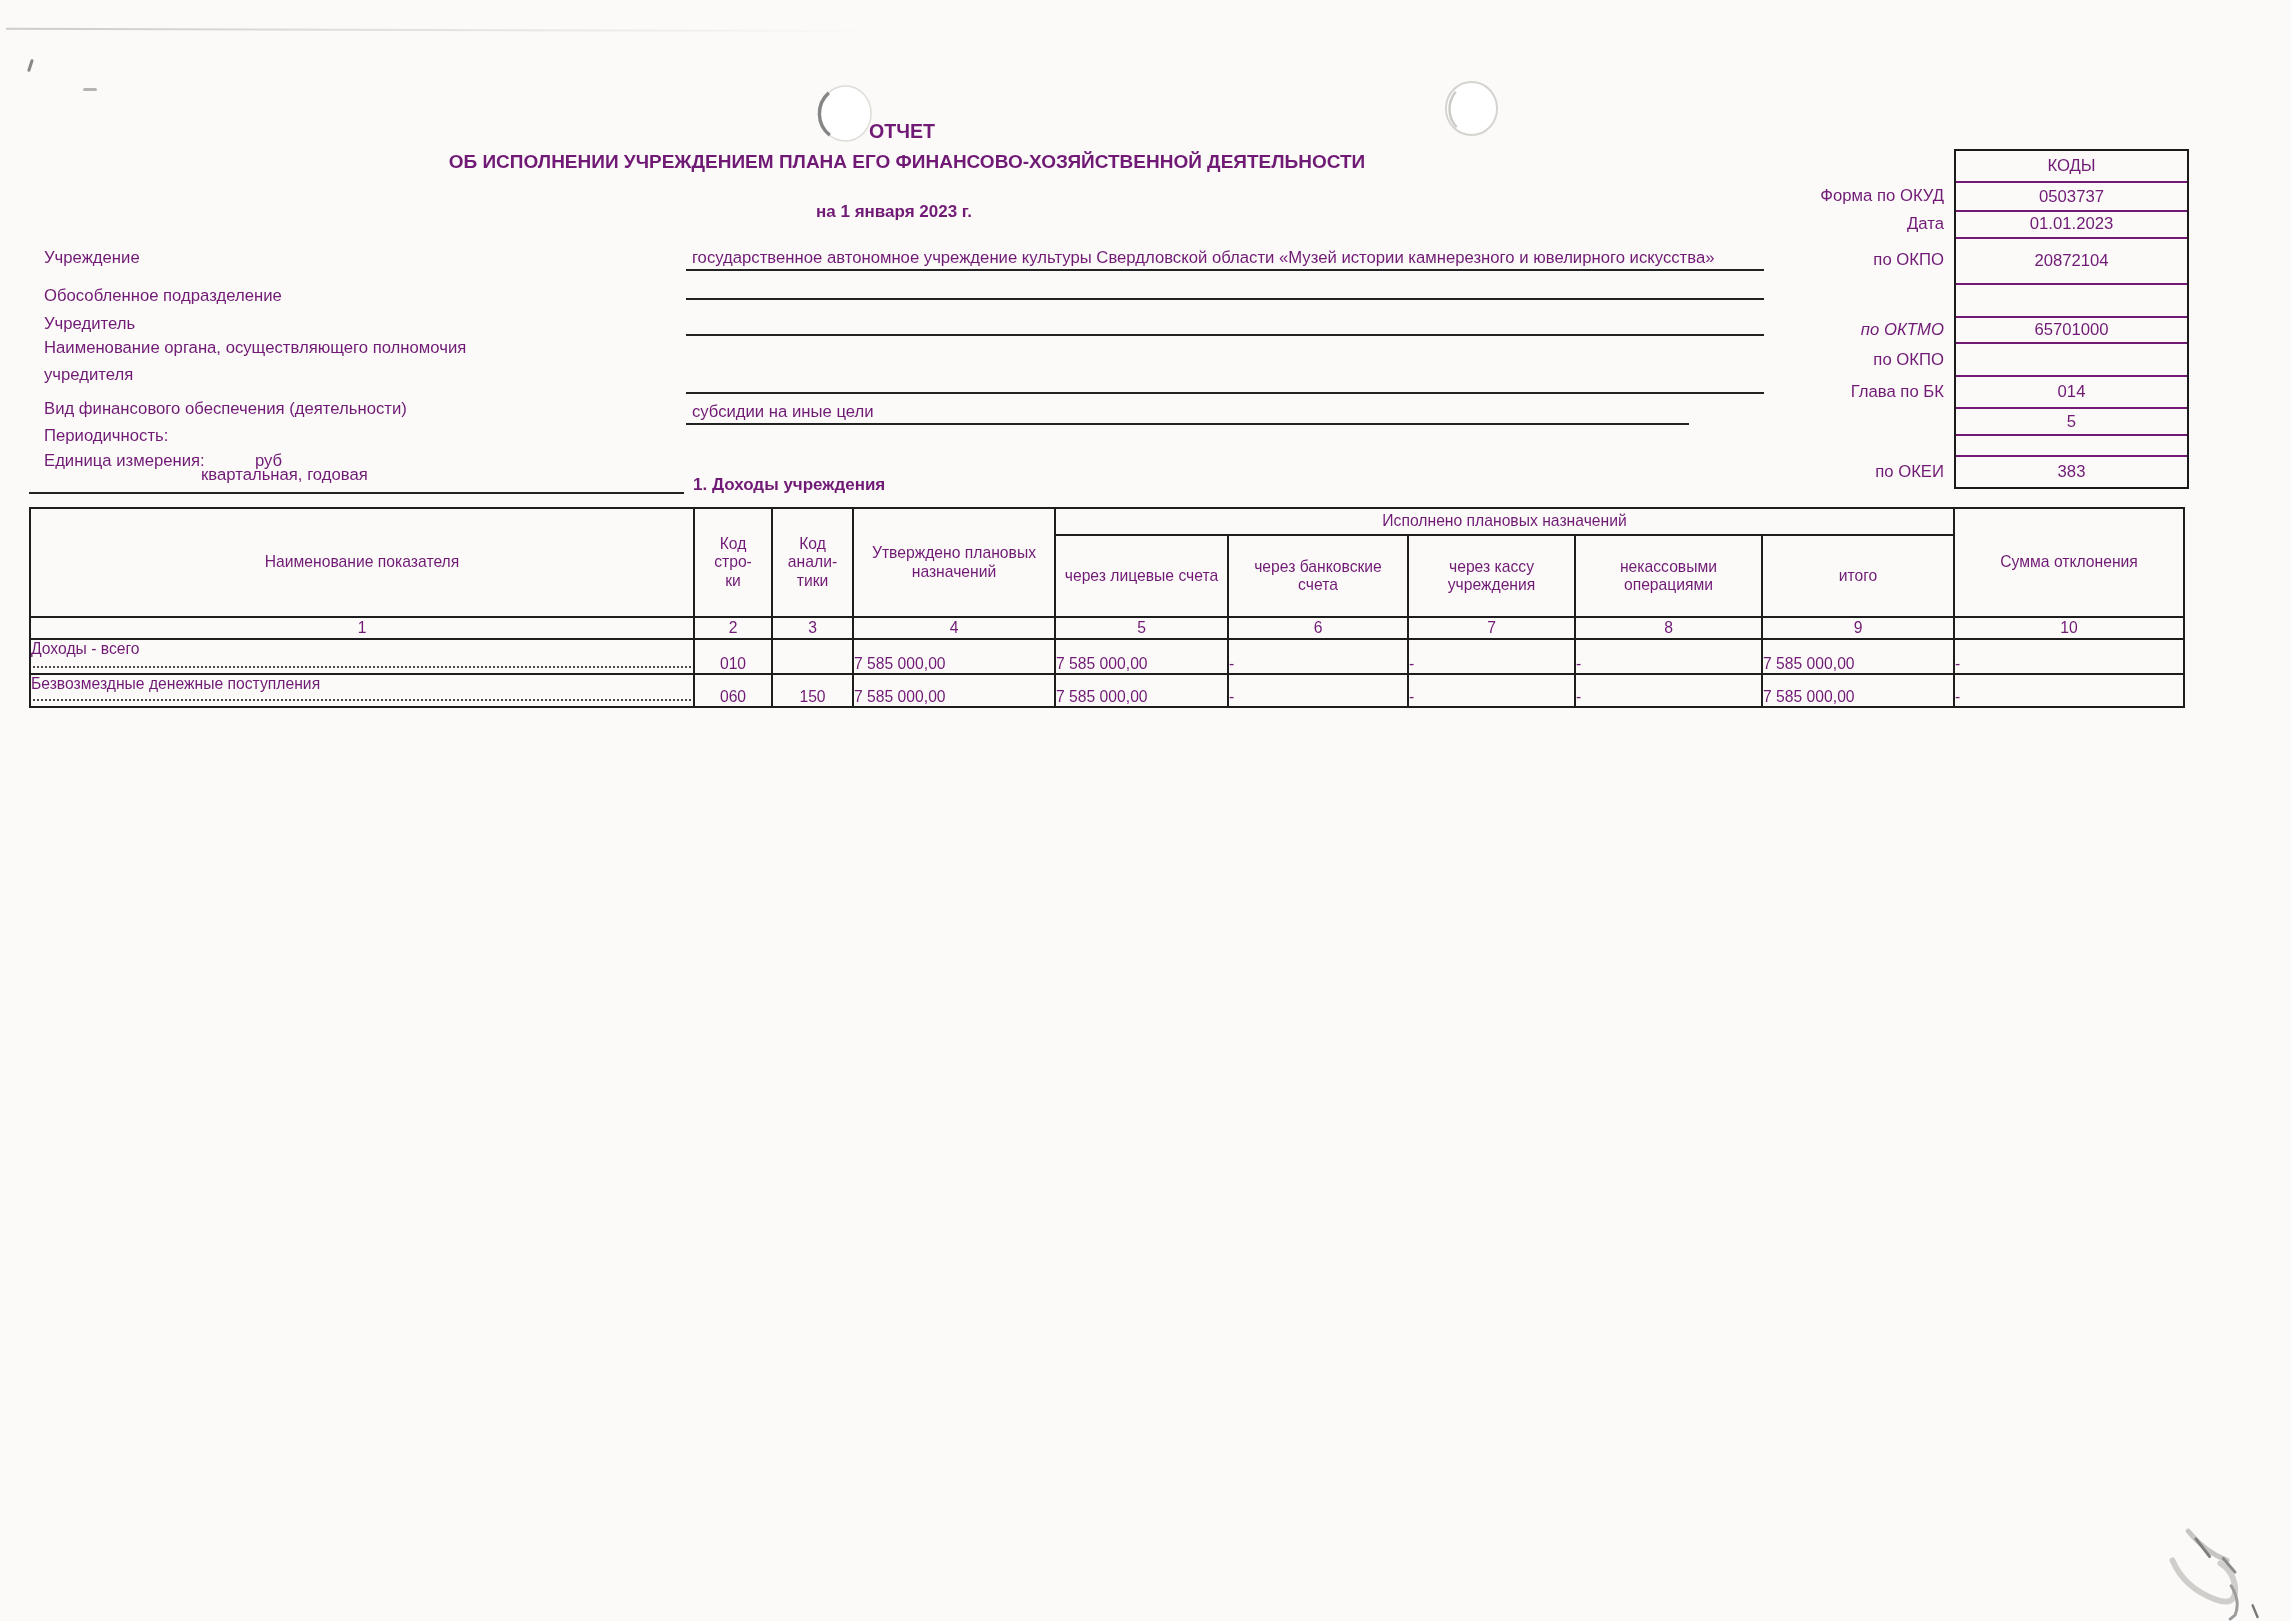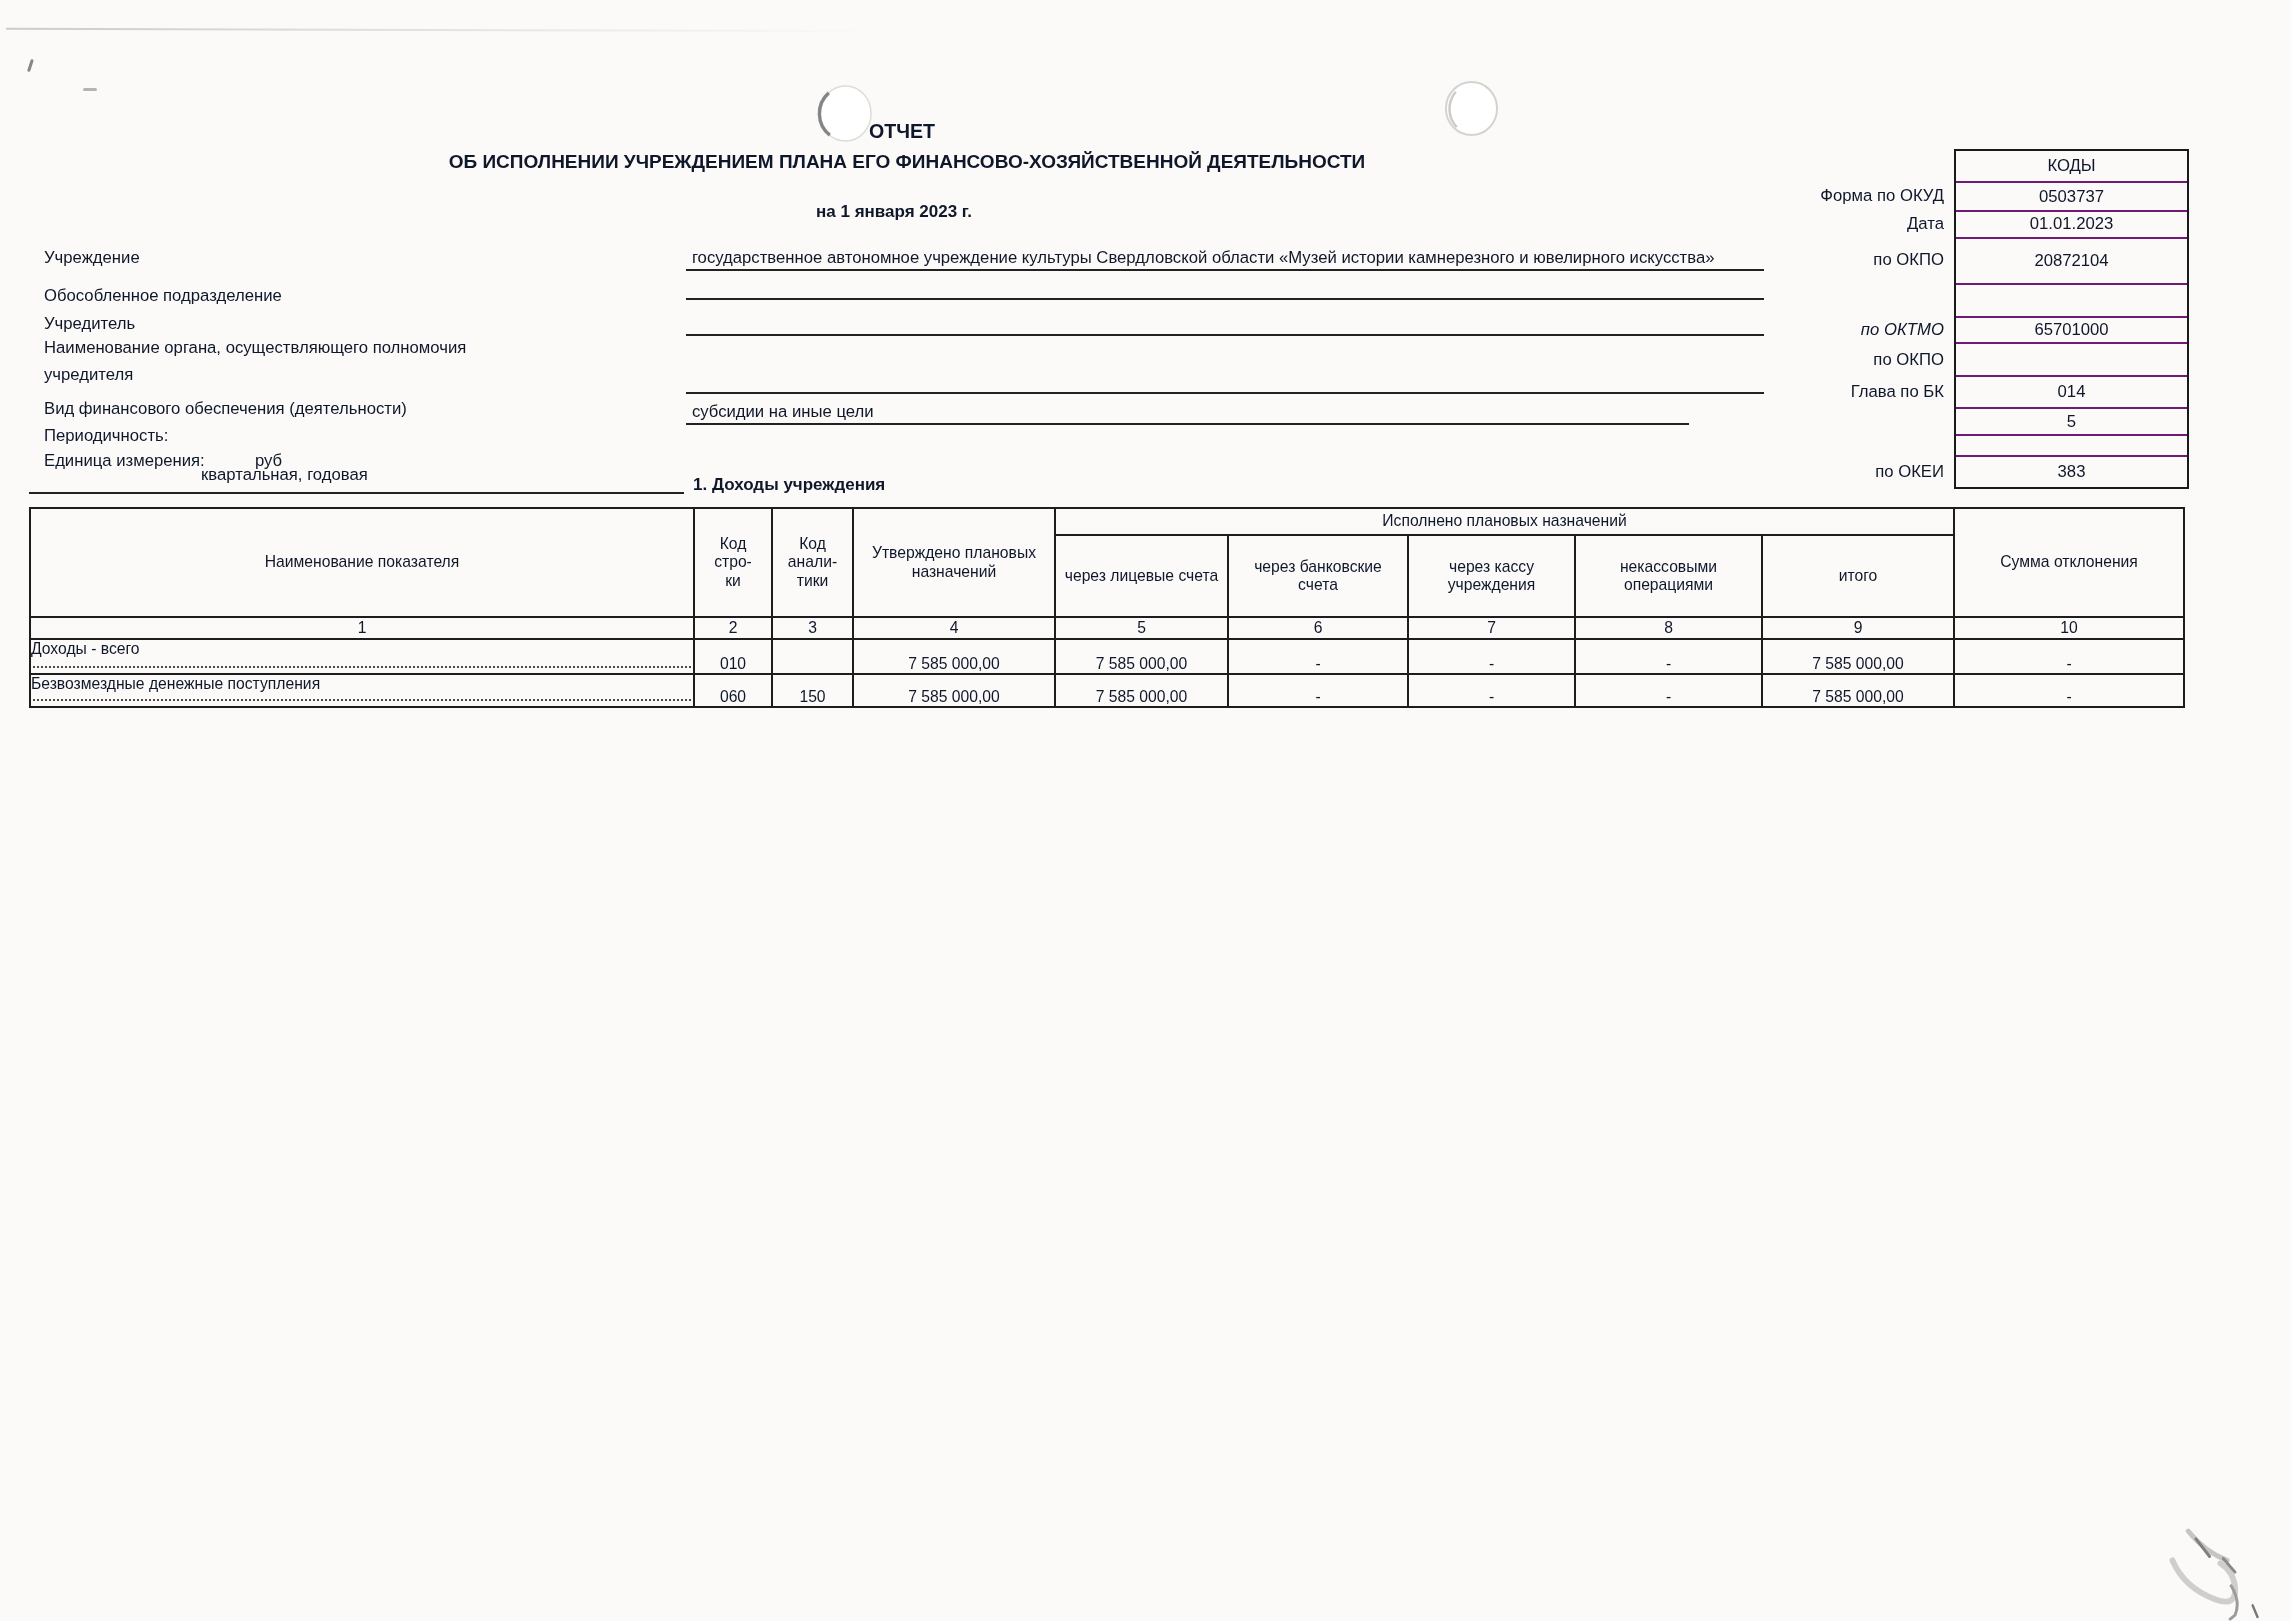--- a/index.html
+++ b/index.html
@@ -1,20 +1,20 @@
 <!DOCTYPE html>
 <html><head>
 <meta charset="utf-8">
 <style>
   html,body { margin:0; padding:0; background:#e8e8e6; }
   .page {
     position:relative; width:2292px; height:1621px;
     background:#fbfaf8;
     font-family:"Liberation Sans", sans-serif;
-    color:#0f172a; overflow:hidden;
+    color:#701a75; overflow:hidden;
   }
   .abs { position:absolute; }
   .ttl { font-weight:bold; text-align:center; }
   .lbl { font-size:16.7px; line-height:19.6px; white-space:nowrap; }
   .fline {
     border-bottom:2px solid #222;
     font-size:16.7px; display:flex; align-items:flex-end;
     padding:0 0 1px 5.9px; box-sizing:border-box; height:23.5px;
     white-space:nowrap;
   }
@@ -37,21 +37,21 @@
   .rep th { text-align:center; vertical-align:middle; white-space:pre-line; line-height:18.6px; }
   tr.r-group { height:27.4px; }
   tr.r-sub { height:82px; }
   tr.r-nums { height:21.6px; }
   tr.r-data1 { height:35px; }
   tr.r-data2 { height:33px;padding-left:10px; }
   .r-nums td { text-align:center; vertical-align:middle; }
   .td-name { position:relative; vertical-align:top; text-align:left; padding:2px 2px 0 5.9px; font-size:15.7px; white-space:nowrap; }
   .leader { position:absolute; left:2px; right:2px; bottom:4.9px; border-bottom:2px dotted #4a4a4a; }
   .td-code { text-align:center; vertical-align:bottom; padding-bottom:3.9px; }
-  .td-num { text-align:center; vertical-align:bottom; padding:0 3.9px 3.9px 0; font-size:16px; white-space:nowrap; }
+  .td-num { text-align:left; vertical-align:bottom; padding:0 3.9px 3.9px 0; font-size:16px; white-space:nowrap; }
   
   .edge-line { left:5.9px; top:29px; width:872px; height:2px;
     background:linear-gradient(to right, rgba(168,165,158,.55), rgba(168,165,158,0));
     transform:rotate(.15deg); }
   .dash-mark { left:83px; top:88px; width:13.7px; height:2.9px; background:#8f8f8f; opacity:.65; border-radius:2px; }
   .tick-mark { left:29px; top:59px; width:2.9px; height:12.7px; background:#6a6a6a; opacity:.8; border-radius:2px; transform:rotate(18deg); }
 </style>
 </head>
 <body>
 

